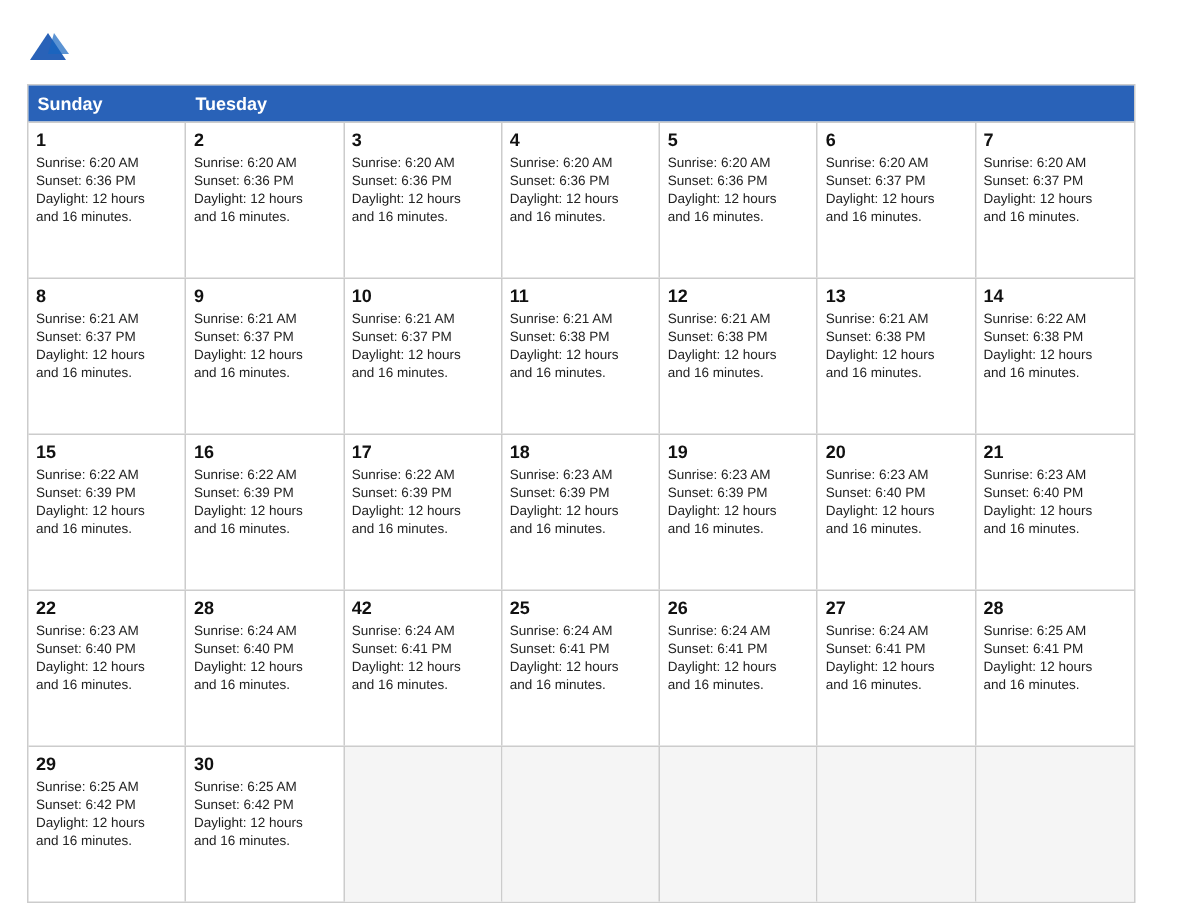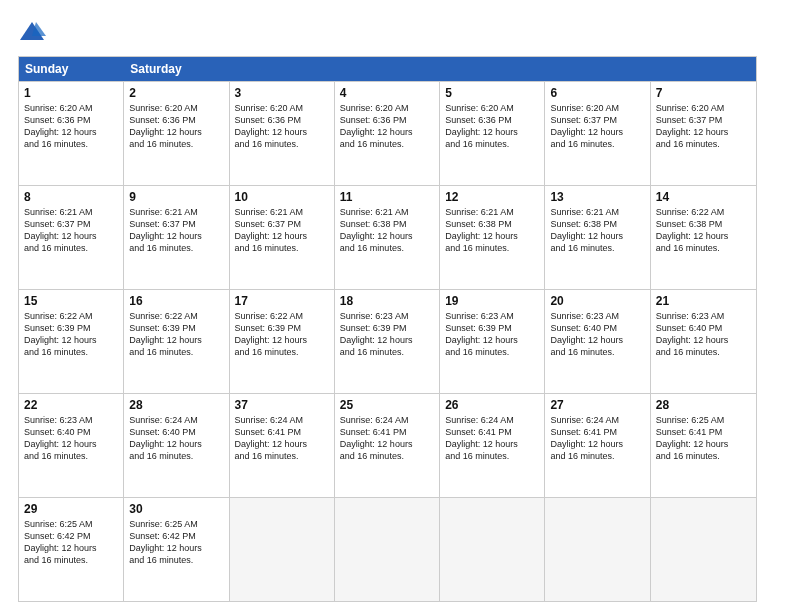--- a/index.html
+++ b/index.html
@@ -121,21 +121,21 @@
     </div>
     <div class="title-area">
       <div class="month-title"></div>
       <div class="location"></div>
     </div>
   </div>
 
   <div class="calendar">
     <div class="cal-header" id="cal-header">
         <div class="cal-header-cell">Sunday</div>
-        <div class="cal-header-cell">Saturday</div>
+        <div class="cal-header-cell">Tuesday</div>
       </div>
     <div class="cal-body" id="cal-body">
         <div class="cal-row">
           <div class="cal-cell">
             <div class="day-num">1</div>
             <div class="cell-text">Sunrise: 6:20 AM<br>Sunset: 6:36 PM<br>Daylight: 12 hours <br>and 16 minutes.</div>
           </div>
           <div class="cal-cell">
             <div class="day-num">2</div>
             <div class="cell-text">Sunrise: 6:20 AM<br>Sunset: 6:36 PM<br>Daylight: 12 hours <br>and 16 minutes.</div>
@@ -224,21 +224,21 @@
         <div class="cal-row">
           <div class="cal-cell">
             <div class="day-num">22</div>
             <div class="cell-text">Sunrise: 6:23 AM<br>Sunset: 6:40 PM<br>Daylight: 12 hours <br>and 16 minutes.</div>
           </div>
           <div class="cal-cell">
             <div class="day-num">28</div>
             <div class="cell-text">Sunrise: 6:24 AM<br>Sunset: 6:40 PM<br>Daylight: 12 hours <br>and 16 minutes.</div>
           </div>
           <div class="cal-cell">
-            <div class="day-num">37</div>
+            <div class="day-num">42</div>
             <div class="cell-text">Sunrise: 6:24 AM<br>Sunset: 6:41 PM<br>Daylight: 12 hours <br>and 16 minutes.</div>
           </div>
           <div class="cal-cell">
             <div class="day-num">25</div>
             <div class="cell-text">Sunrise: 6:24 AM<br>Sunset: 6:41 PM<br>Daylight: 12 hours <br>and 16 minutes.</div>
           </div>
           <div class="cal-cell">
             <div class="day-num">26</div>
             <div class="cell-text">Sunrise: 6:24 AM<br>Sunset: 6:41 PM<br>Daylight: 12 hours <br>and 16 minutes.</div>
           </div>

